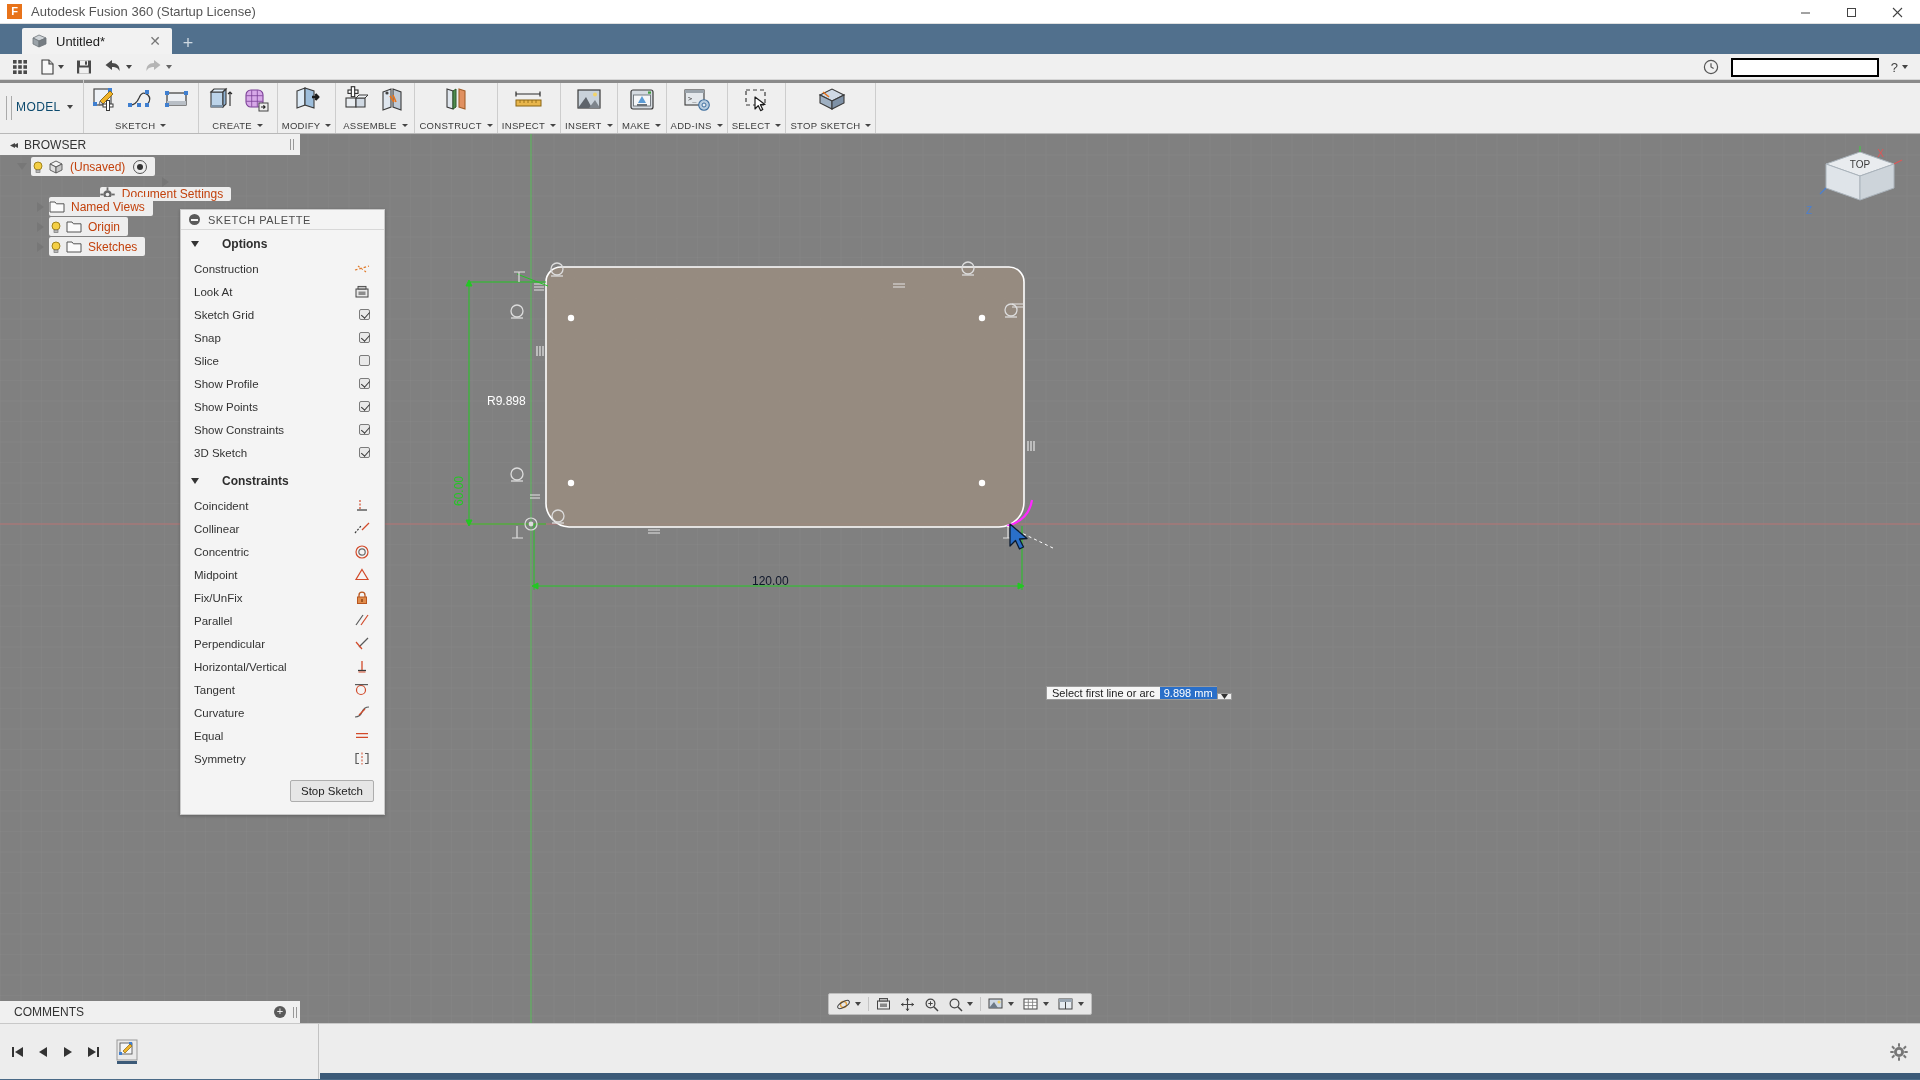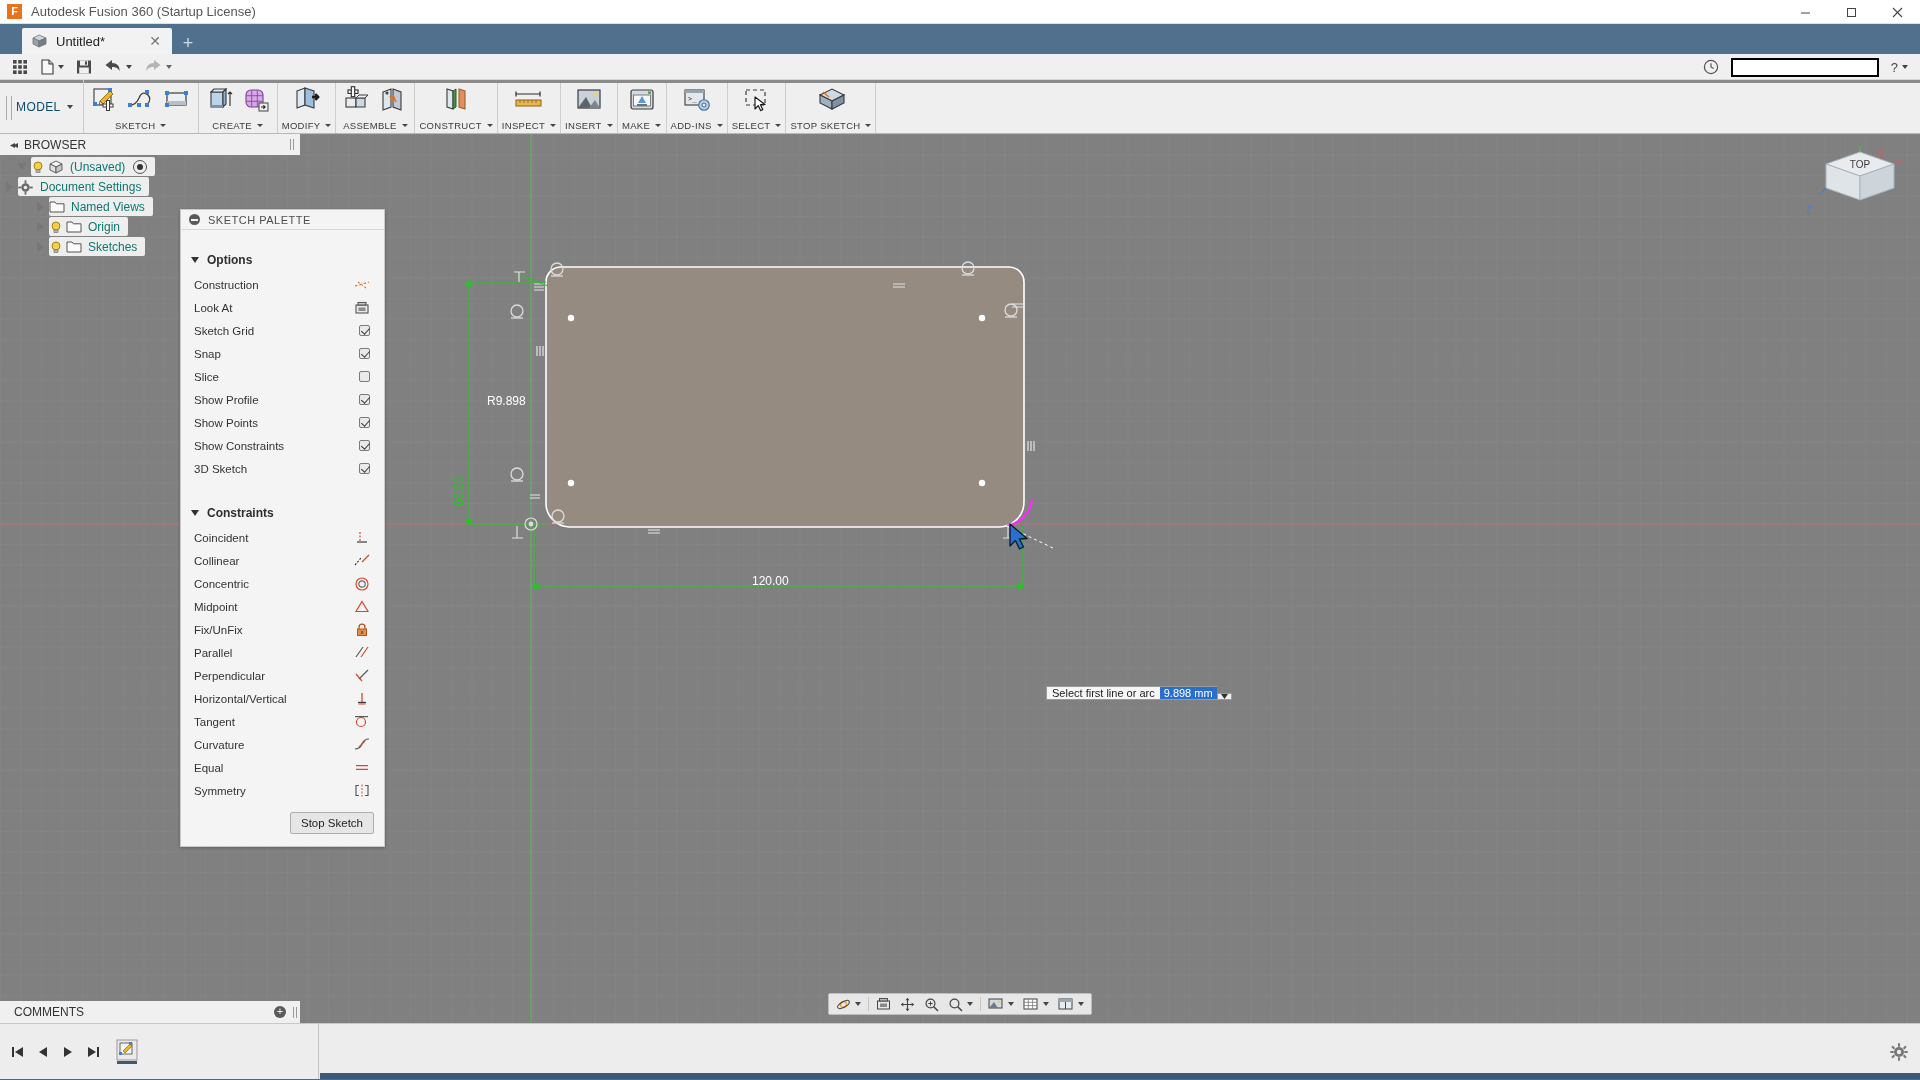--- a/index.html
+++ b/index.html
@@ -79,39 +79,39 @@
   .tree-row .chip{display:flex;align-items:center;background:#eeeeee;height:19px;
     border-radius:2px;padding-right:8px;}
   .tw{width:18px;height:19px;display:flex;align-items:center;justify-content:center;}
   .tri{width:0;height:0;border-top:5px solid transparent;border-bottom:5px solid transparent;
     border-left:7px solid transparent;}
   .tri.closed{border-left:7px solid #777;}
   .tri.open{border-left:none;border-top:7px solid #777;border-left:5px solid transparent;
     border-right:5px solid transparent;border-bottom:none;}
   .bulb{width:14px;height:14px;margin-right:3px;}
   .ficon{width:16px;height:14px;margin-right:6px;}
-  .tlabel{color:#0f766e;}
+  .tlabel{color:#c2410c;}
   .radio-dot{width:14px;height:14px;border:1.5px solid #555;border-radius:50%;
     margin-left:8px;display:flex;align-items:center;justify-content:center;}
   .radio-dot i{width:6px;height:6px;background:#333;border-radius:50%;display:block;}
 
   
   #canvas{position:absolute;left:0;top:0;right:0;bottom:0;background:#7e7e7e;overflow:hidden;}
   
   #palette{
     position:absolute;left:180px;top:75px;width:205px;background:#f4f4f4;
     border:1px solid #c9c9c9;z-index:10;box-shadow:0 1px 3px rgba(0,0,0,.25);
     font-size:11.5px;
   }
   #palette-title{height:20px;display:flex;align-items:center;gap:8px;padding-left:8px;
     border-bottom:1px solid #d8d8d8;color:#4d4d4d;font-size:11px;letter-spacing:.5px;}
   .collapse-dot{width:11px;height:11px;border-radius:50%;background:#5a5a5a;position:relative;}
   .collapse-dot::after{content:"";position:absolute;left:2px;top:4.5px;width:7px;height:2px;background:#f4f4f4;}
-  .section-head{display:flex;align-items:center;gap:8px;padding:7px 0 6px 10px;font-weight:bold;
-    color:#2e2e2e;font-size:12px;margin-top:16px;}
+  .section-head{display:flex;align-items:center;gap:23px;padding:7px 0 6px 10px;font-weight:bold;
+    color:#2e2e2e;font-size:12px;}
   .sec-tri{width:0;height:0;border-left:4.5px solid transparent;border-right:4.5px solid transparent;
     border-top:6px solid #333;}
   .prow{display:flex;align-items:center;height:23px;padding:0 14px 0 13px;color:#333;}
   .prow .pl{flex:1;}
   .chk{width:11px;height:11px;border:1px solid #7b7b7b;background:#e9e9e9;border-radius:2px;
     position:relative;}
   .chk.on::after{content:"";position:absolute;left:3px;top:0px;width:3.5px;height:7px;
     border:solid #333;border-width:0 1.6px 1.6px 0;transform:rotate(42deg);}
   .picon{width:16px;height:14px;display:flex;align-items:center;justify-content:center;}
   #stop-sketch-wrap{display:flex;justify-content:flex-end;padding:10px 10px 12px 10px;}
@@ -596,21 +596,21 @@
       <line x1="1007" y1="392" x2="1055" y2="415" stroke="#ffffff" stroke-width="1" stroke-dasharray="3 3"></line>
 
       <g transform="translate(1010,390)">
         <path d="M0 0 L0 22 L5.5 16.5 L9.5 25 L13.5 23 L9.5 15 L17 14.5 Z" fill="#2a6fc9" stroke="#0b1b30" stroke-width="1.3" stroke-linejoin="round"></path>
       </g>
     </svg>
 
     <div style="position:absolute;left:487px;top:260px;color:#ffffff;font-size:12px;">R9.898</div>
     <div style="position:absolute;left:452px;top:372px;color:#23c723;font-size:12px;
                 transform:rotate(-90deg);transform-origin:left top;">60.00</div>
-    <div style="position:absolute;left:752px;top:440px;color:#ffffff;font-size:12px;">120.00</div>
+    <div style="position:absolute;left:752px;top:440px;color:#0f172a;font-size:12px;">120.00</div>
 
     <div id="viewcube">
       <svg width="95" height="80" viewBox="0 0 95 80">
         <polygon points="16,20 50,8 84,20 50,32" fill="#e9ecef" stroke="#aab3bb" stroke-width="1"></polygon>
         <polygon points="16,20 50,32 50,56 16,44" fill="#dfe4e9" stroke="#aab3bb" stroke-width="1"></polygon>
         <polygon points="84,20 50,32 50,56 84,44" fill="#cdd4da" stroke="#aab3bb" stroke-width="1"></polygon>
         <text x="50" y="24" text-anchor="middle" font-family="Liberation Sans, sans-serif" font-size="10" fill="#3a3a3a">TOP</text>
         <path d="M50 8 L50 2" stroke="#49c24c" stroke-width="1.2"></path>
         <path d="M84 20 L92 16" stroke="#e05555" stroke-width="1.2"></path>
         <path d="M16 44 L10 50" stroke="#4a7fd0" stroke-width="1.2"></path>
@@ -720,21 +720,21 @@
               <polygon points="14,4 8,7 8,13 14,10" fill="#c6c6c6" stroke="#555" stroke-width=".9"></polygon>
             </svg>
         </span>
         <span class="tlabel">(Unsaved)</span>
         <span class="radio-dot">
             <i></i>
           </span>
       </span>
     </div>
 
-    <div class="tree-row" style="">
+    <div class="tree-row" style="padding-left:31px;flex-direction:column;">
       <span class="tw">
           <i class="tri closed"></i>
         </span>
       <span class="chip">
         <span class="ficon">
           <svg width="15" height="15" viewBox="0 0 15 15">
               <circle cx="7.5" cy="7.5" r="4.2" fill="#6a6a6a"></circle>
               <circle cx="7.5" cy="7.5" r="1.8" fill="#eee"></circle>
               <g fill="#6a6a6a">
                 <rect x="6.6" y="0.3" width="1.8" height="3"></rect>

